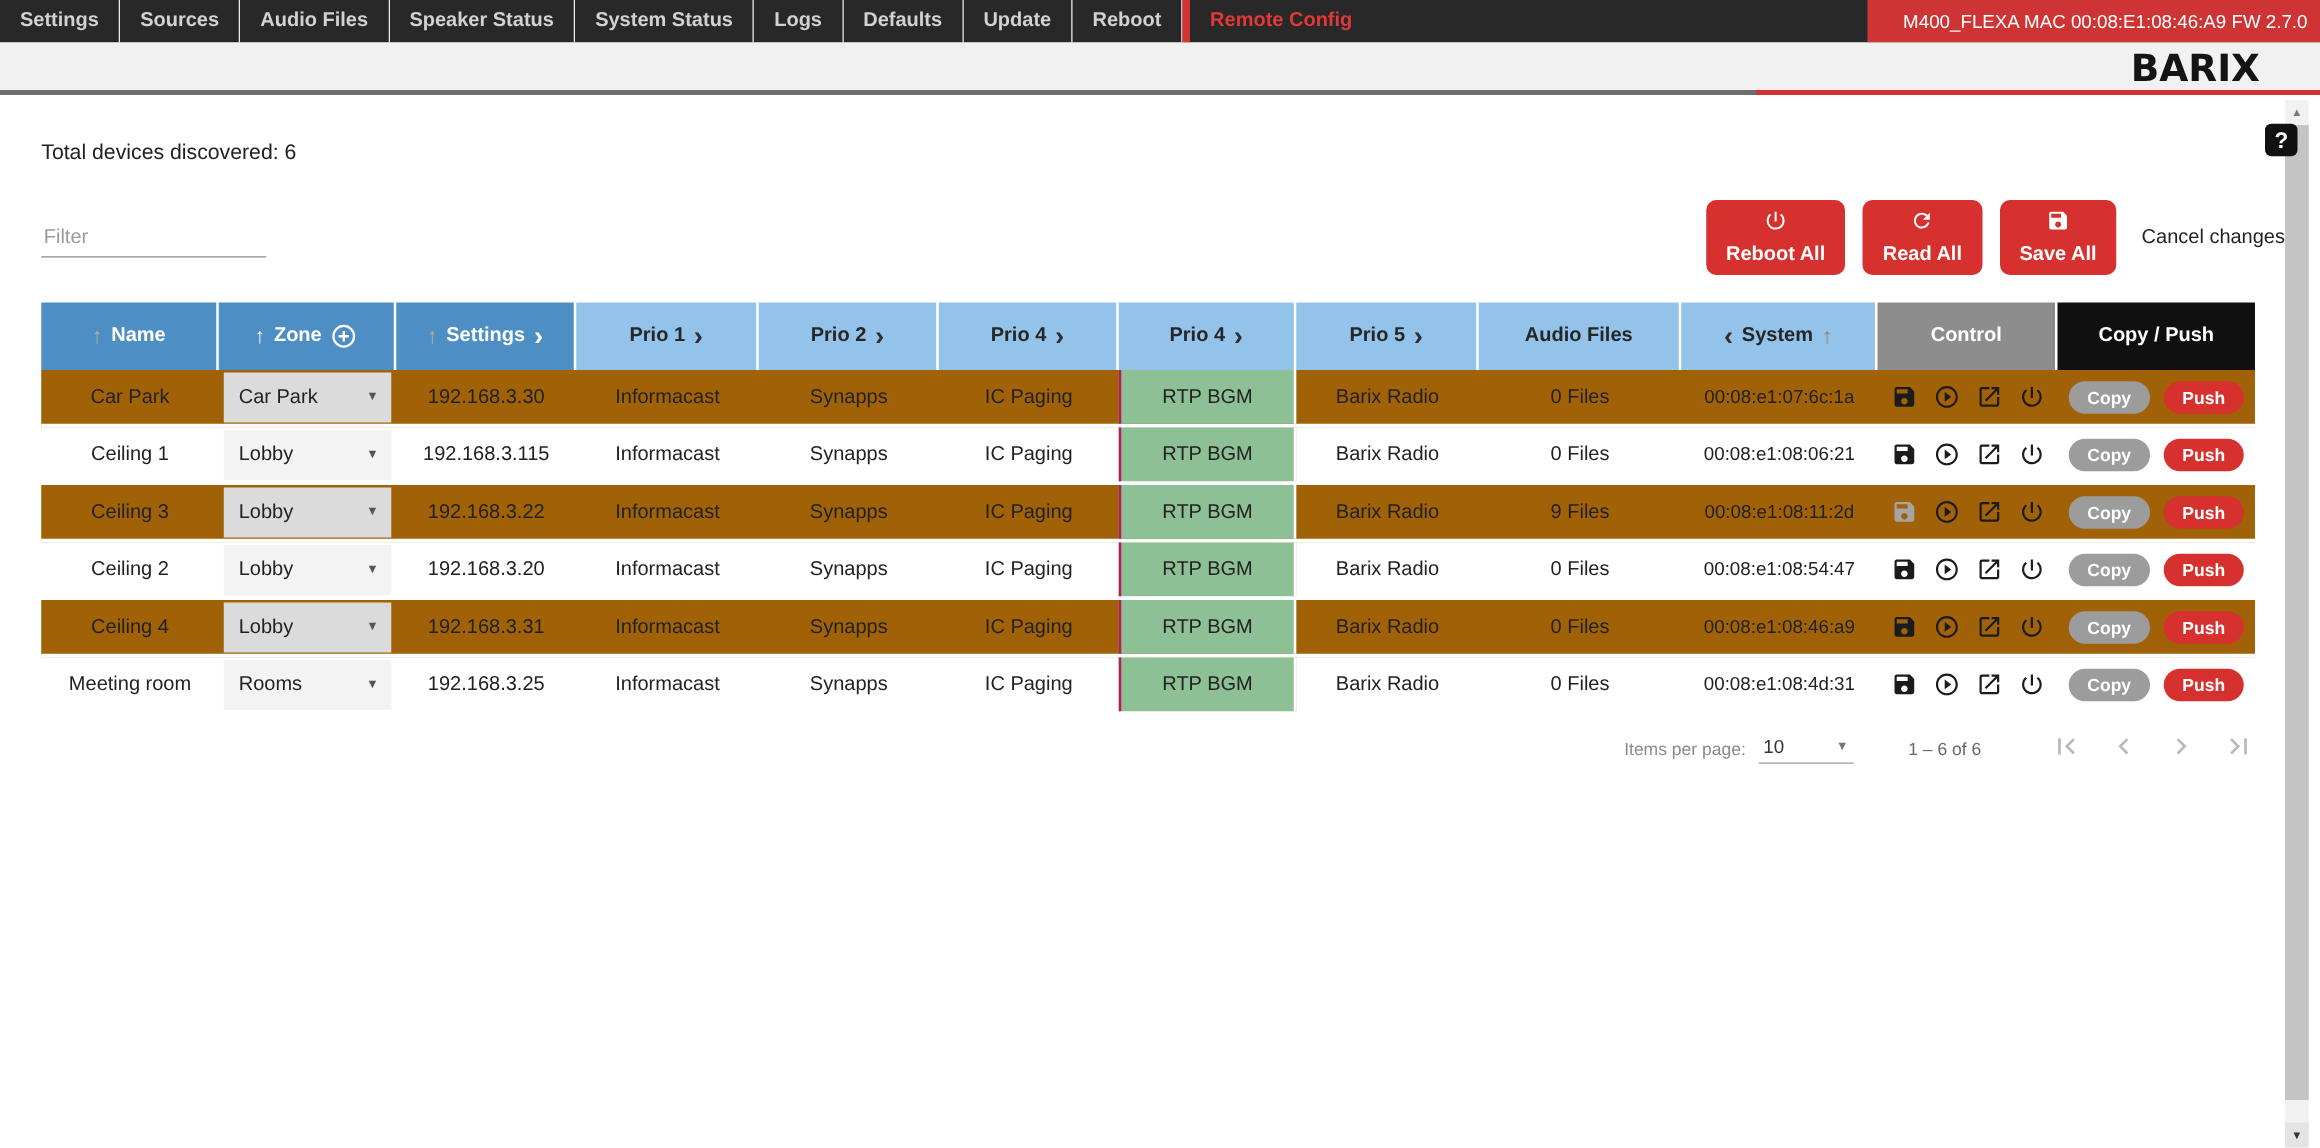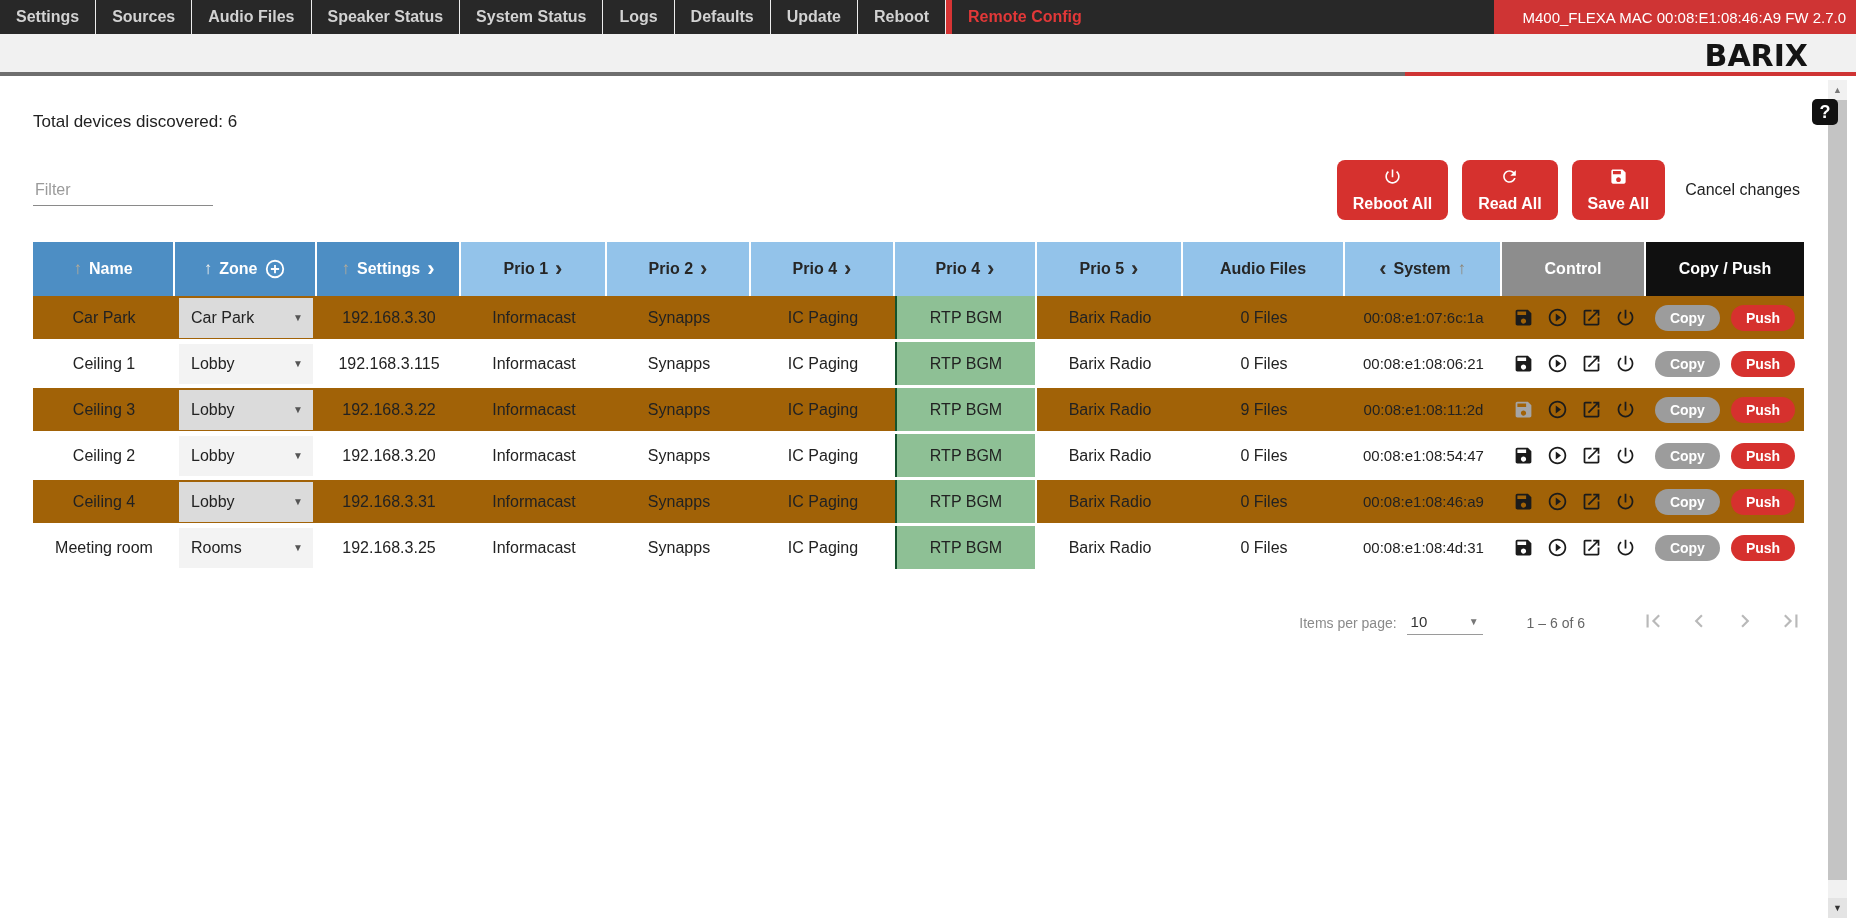--- a/index.html
+++ b/index.html
@@ -26,21 +26,21 @@
 
   .help-btn { position:absolute; top:99px; right:18px; width:26px; height:26px; background:#111;
               color:#fff; border:none; border-radius:5px; font-size:18px; font-weight:bold;
               display:flex; align-items:center; justify-content:center; cursor:pointer; z-index:5; }
 
   
   .content { padding-left:33px; }
   .total { margin-top:36px; font-size:17px; color:#222; }
 
   .toolbar { display:flex; justify-content:space-between; align-items:center;
-             margin-top:28px; padding-right:56px; }
+             margin-top:28px; padding-right:28px; }
   .filter-input { width:180px; border:none; border-bottom:1px solid #8a8a8a; background:transparent;
                   font-size:16px; padding:6px 2px; color:#333; outline:none;
                   font-family:"Liberation Sans", sans-serif; }
   .filter-input::placeholder { color:#9a9a9a; }
   .btn-group { display:flex; align-items:center; gap:14px; }
   .btn { display:flex; align-items:center; gap:9px; background:#d6312e; color:#fff; border:none;
          border-radius:8px; padding:7px 16px; font-size:16px; font-weight:bold; cursor:pointer;
          font-family:"Liberation Sans", sans-serif;flex-direction:column; }
   .btn svg { width:19px; height:19px; fill:#fff; }
   .cancel-btn { background:none; border:none; font-size:16px; color:#222; cursor:pointer;
@@ -79,34 +79,34 @@
   .td:nth-child(7){width:142px} .td:nth-child(8){width:146px} .td:nth-child(9){width:162px}
   .td:nth-child(10){width:157px} .td:nth-child(11){width:144px} .td:nth-child(12){width:158px}
   .td.mac { font-size:15px; }
 
   .zone-select { flex:1; height:40px; margin:0 4px; display:flex; align-items:center;
                  justify-content:space-between; padding:0 10px 0 12px; cursor:pointer; }
   .odd  .zone-select { background:#dbdbdb; }
   .even .zone-select { background:#f3f3f3; }
   .caret { font-size:10px; color:#555; }
 
-  .td.green { background:#8ec095; border-left:2px solid #14532d; border-right:2px solid #fff; }
+  .td.green { background:#8ec095; border-left:2px solid #be185d; border-right:2px solid #fff; }
 
   .ctrl { gap:13px; }
   .icon-btn { width:21px; height:21px; border:none; background:none; padding:0; cursor:pointer; }
   .icon-btn svg { width:21px; height:21px; fill:#1b1b1b; }
   .icon-btn.disabled svg { fill:#a5a5a5; }
 
   .pill { border:none; border-radius:14px; color:#fff; font-weight:bold; font-size:14px;
           padding:5px 15px; cursor:pointer; font-family:"Liberation Sans", sans-serif; }
   .pill.copy { background:#9c9c9c; margin-right:11px; }
   .pill.push { background:#d6312e; }
 
   
-  .pagination { width:1771px; margin-top:36px; display:flex; justify-content:flex-end;
+  .pagination { width:1771px; margin-top:12px; display:flex; justify-content:flex-end;
                 align-items:center; font-size:14px; color:#8a8a8a; }
   .ipp-select { display:flex; align-items:center; justify-content:space-between; width:76px;
                 border-bottom:1px solid #9a9a9a; margin-left:10px; padding:3px 4px 4px 4px;
                 color:#333; font-size:15px; cursor:pointer; }
   .ipp-select .caret { color:#777; }
   .range { margin-left:44px; color:#666; }
   .pager { display:flex; gap:20px; margin-left:55px; }
   .pager button { border:none; background:none; padding:0; cursor:pointer; }
   .pager svg { width:26px; height:26px; fill:#b9b9b9; }
 

